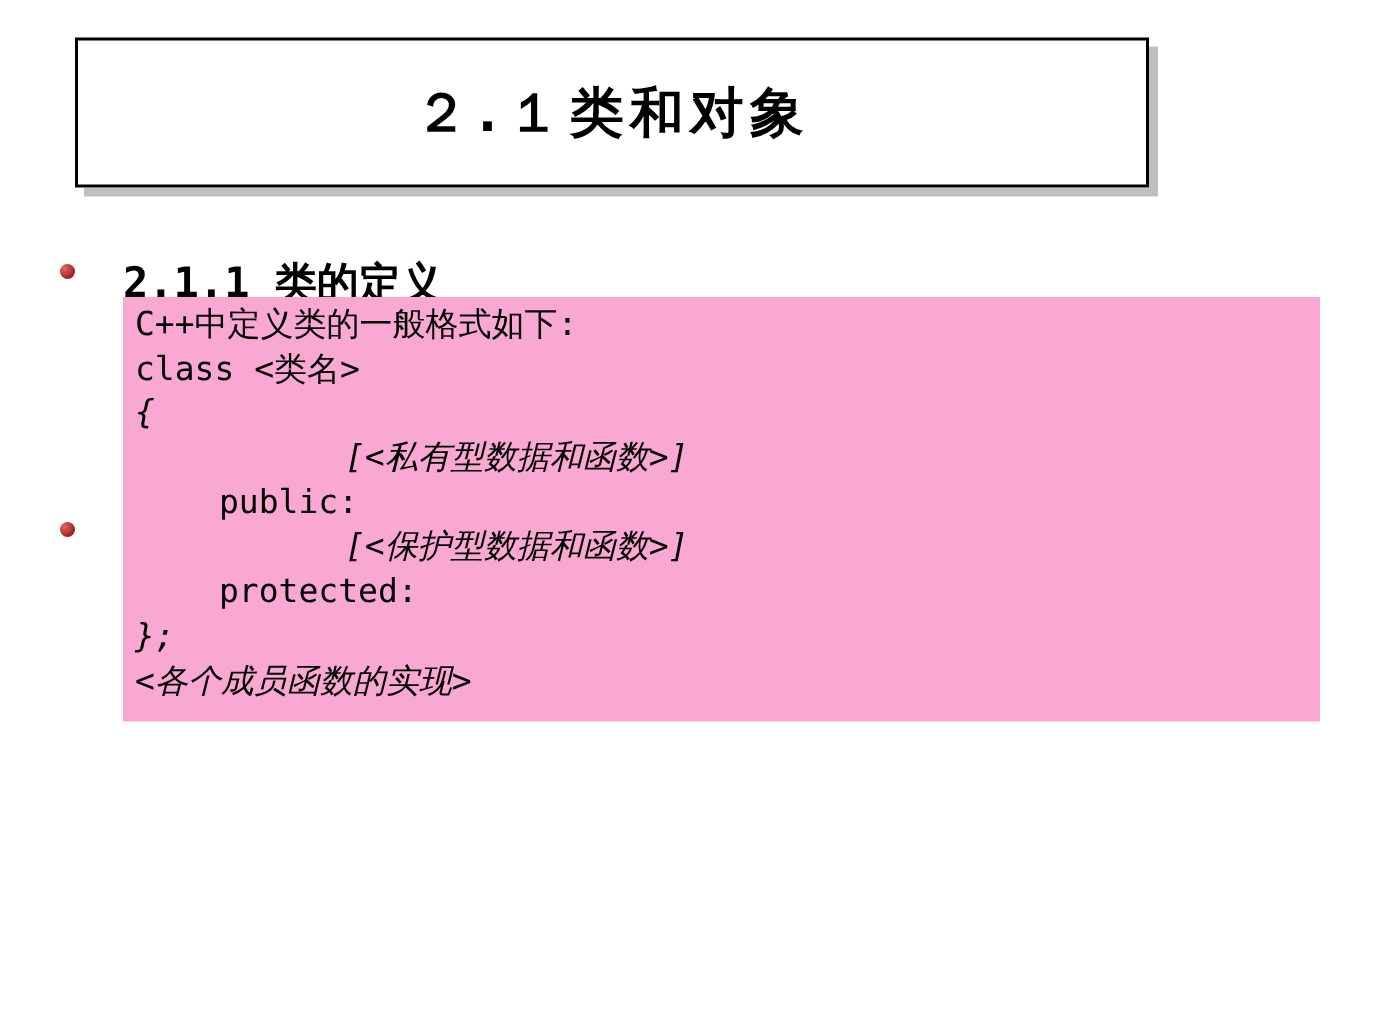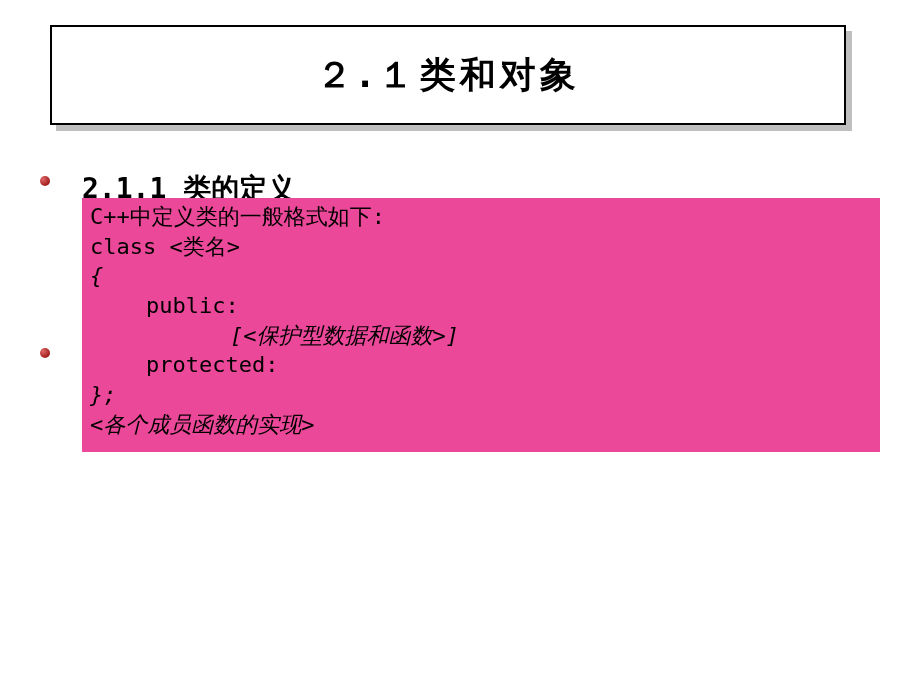--- a/index.html
+++ b/index.html
@@ -11,21 +11,21 @@
       width: 920px;
       height: 690px;
       background: #ffffff;
       font-family: "SimSun", "宋体", serif;
       position: relative;
     }
     .title-box {
       position: absolute;
       top: 25px;
       left: 50px;
-      width: 796px;
+      width: 716px;
       height: 100px;
       border: 2px solid #000;
       box-shadow: 6px 6px 0px rgba(128, 128, 128, 0.5);
       display: flex;
       align-items: center;
       justify-content: center;
     }
     .title-text {
       font-size: 36px;
       font-weight: bold;
@@ -66,21 +66,21 @@
       left: 42px;
       font-size: 28px;
       font-weight: bold;
       font-family: "SimSun", "宋体", monospace;
     }
     .code-block {
       position: absolute;
       top: 28px;
       left: 42px;
       width: 798px;
-      background: #ec4899;
+      background: #f9a8d4;
       padding: 4px 8px 12px 8px;
       font-family: "SimSun", "宋体", monospace;
       font-size: 22px;
       line-height: 1.35;
     }
     .code-line {
       white-space: pre;
     }
     .indent-1 {
       padding-left: 56px;
@@ -105,19 +105,20 @@
 <div class="content-area">
   <span class="bullet bullet-1"></span>
   <span class="bullet bullet-2"></span>
 
   <div class="section-heading">2.1.1  类的定义</div>
 
   <div class="code-block">
     <div class="code-line">C++中定义类的一般格式如下:</div>
     <div class="code-line">class &lt;类名&gt;</div>
     <div class="code-line italic">{</div>
+    <div class="code-line indent-2 italic">[&lt;私有型数据和函数&gt;]</div>
     <div class="code-line indent-1">public:</div>
     <div class="code-line indent-2 italic">[&lt;保护型数据和函数&gt;]</div>
     <div class="code-line indent-1">protected:</div>
     <div class="code-line italic">};</div>
     <div class="code-line italic">&lt;各个成员函数的实现&gt;</div>
   </div>
 </div>
 
 </body></html>

